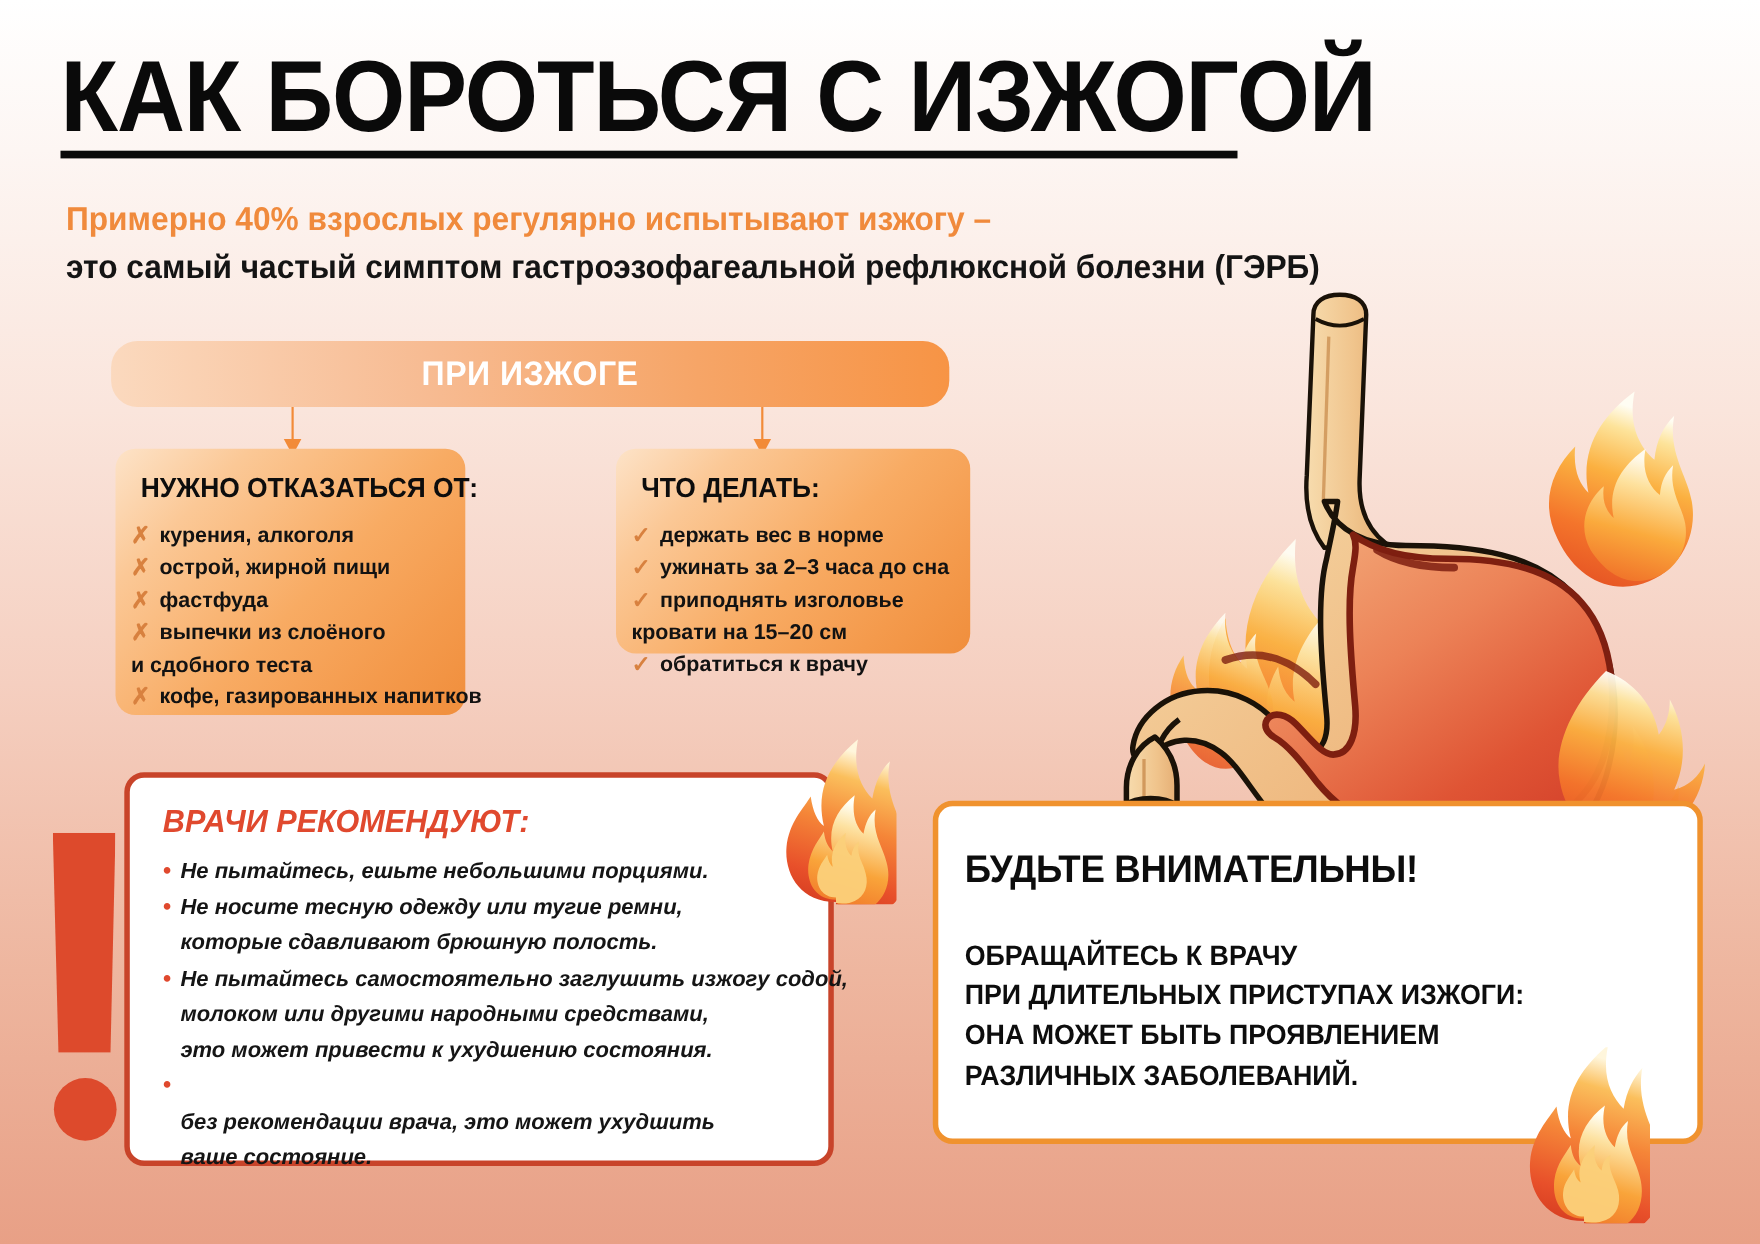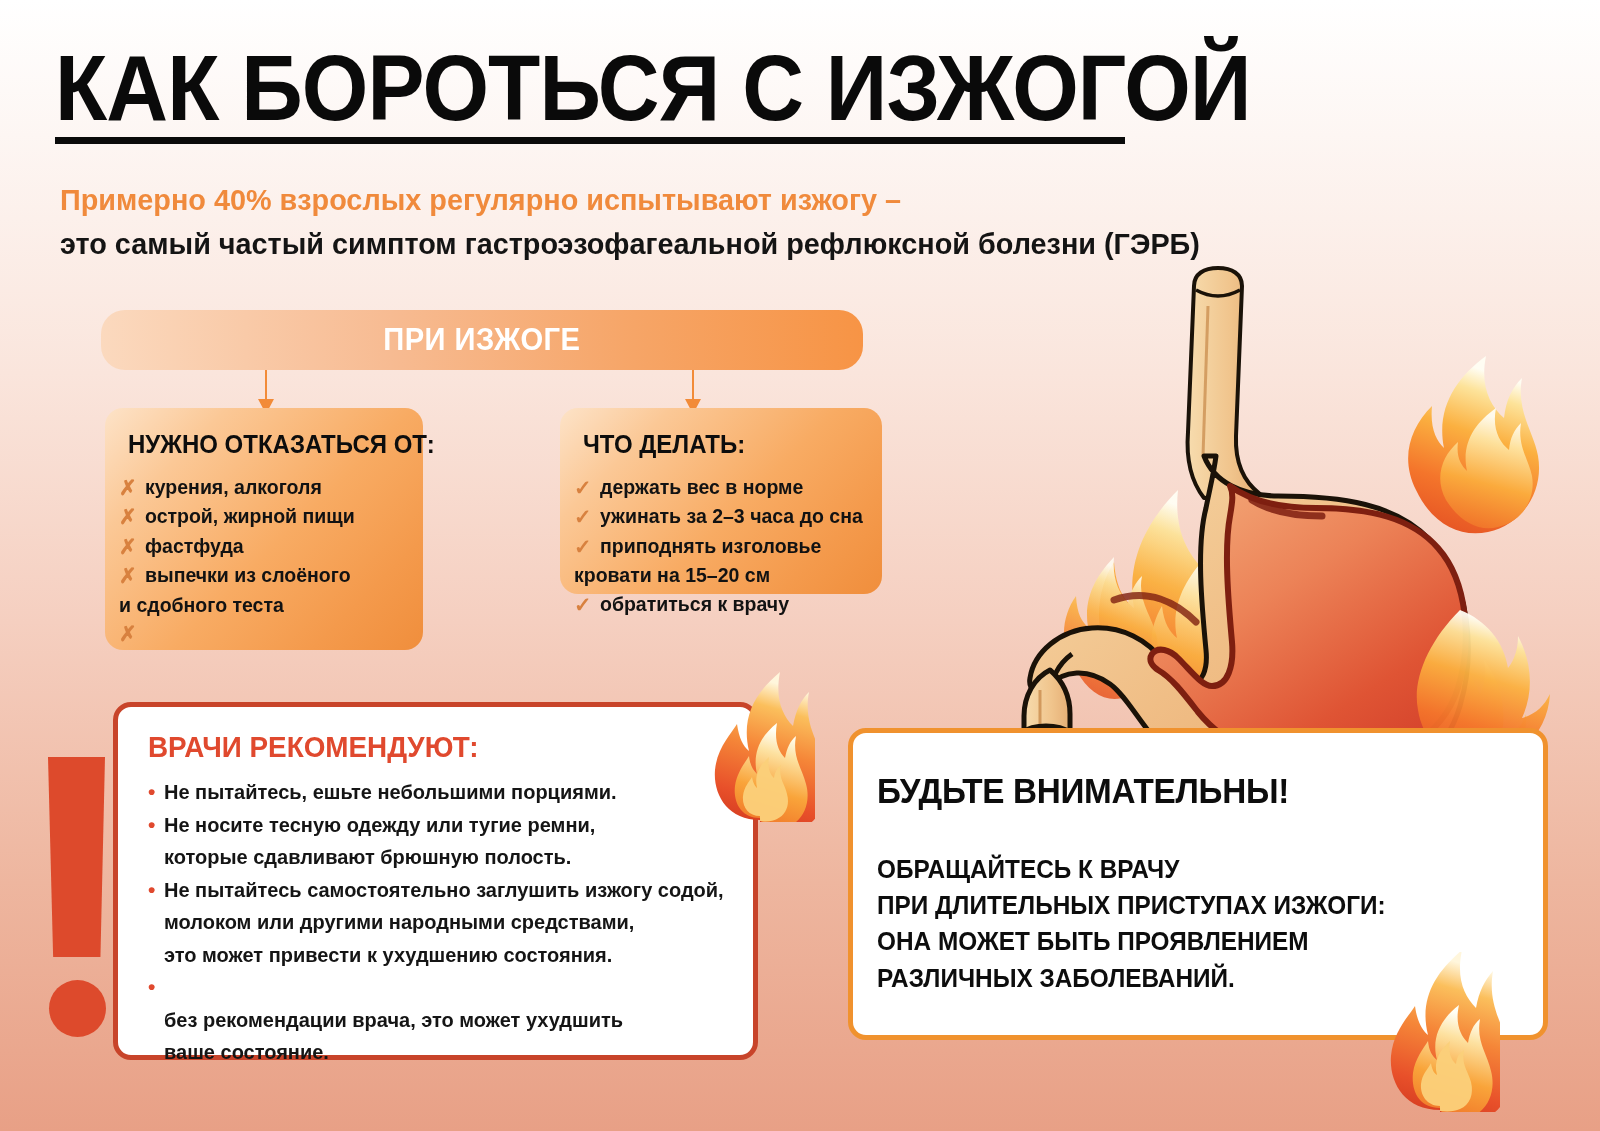--- a/index.html
+++ b/index.html
@@ -178,20 +178,21 @@
   .white-card {
     position: absolute;
     background: #ffffff;
     border-radius: 18px;
   }
   #card-doctors {
     left: 113px;  top: 702px;
     width: 645px; height: 358px;
     border: 5px solid #C8442A;
     padding: 24px 26px 10px 30px;
+    font-style: italic;
   }
   #card-attention {
     left: 848px;  top: 728px;
     width: 700px; height: 312px;
     border: 5px solid #F0922E;
     padding: 38px 30px 10px 24px;
   }
 
   #doctors-title {
     font-size: 29px;
@@ -388,20 +389,21 @@
       <li>
         <span class="mark mark-x">✗</span>
         <span>выпечки из слоёного</span>
       </li>
       <li class="no-mark">
         <span class="mark mark-x"></span>
         <span>и сдобного теста</span>
       </li>
       <li>
         <span class="mark mark-x">✗</span>
+        <span>кофе, газированных напитков</span>
       </li>
     </ul>
 </div>
 
 <div class="orange-card" id="card-do">
   <div class="card-title">ЧТО ДЕЛАТЬ:</div>
   <ul class="card-list" id="list-do">
       <li>
         <span class="mark mark-check">✓</span>
         <span>держать вес в норме</span>

